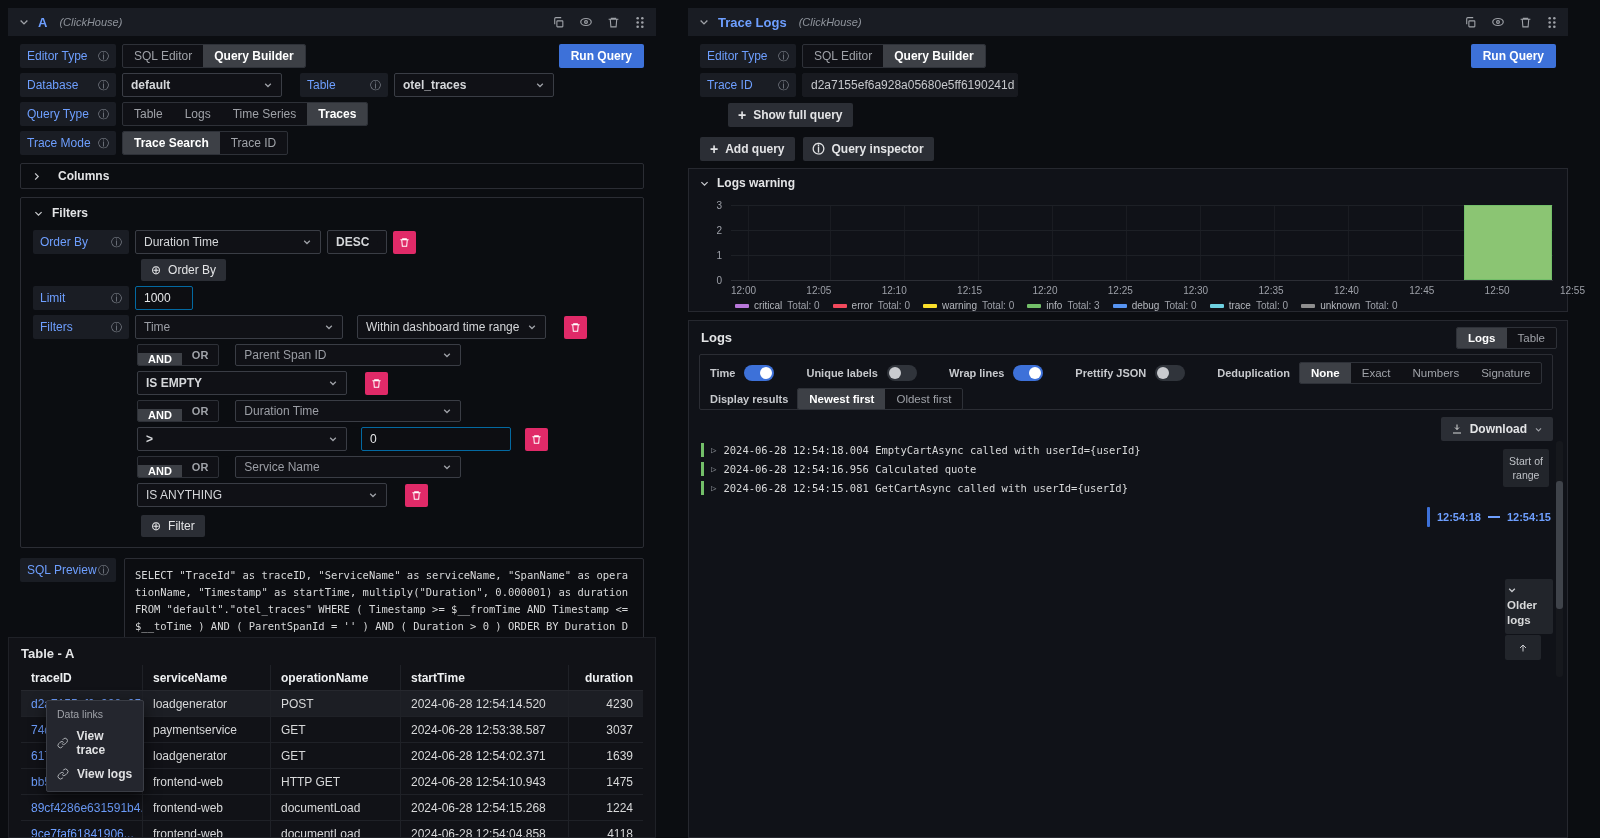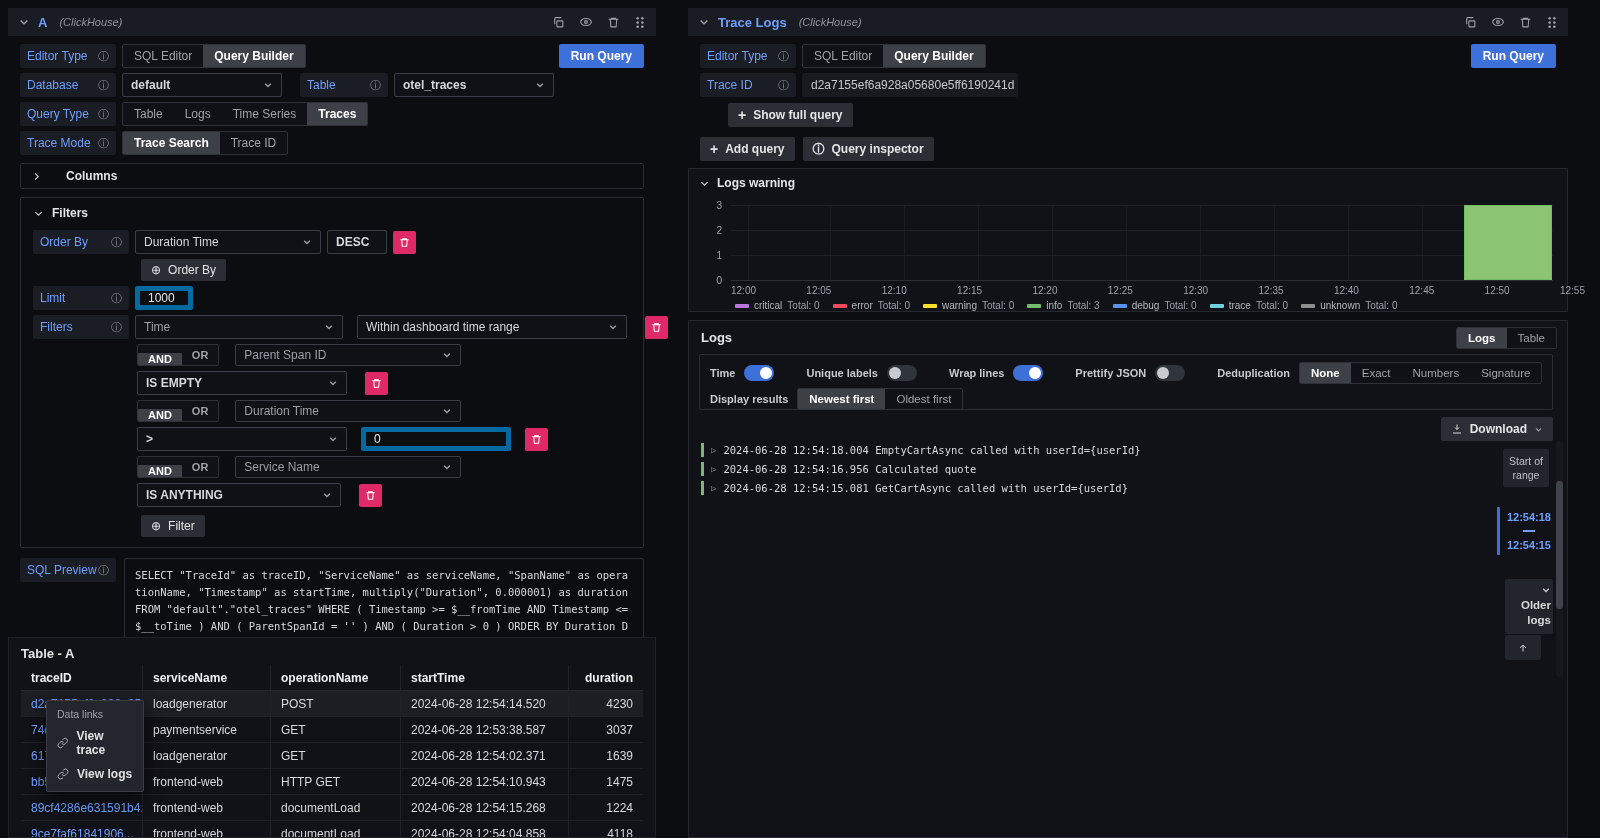--- a/index.html
+++ b/index.html
@@ -25,26 +25,26 @@
   .seg > span { display:flex; align-items:center; padding:0 11px; font-size:12px; color:#9fa2a8; white-space:nowrap; }
   .seg > span.sel { background:#3d4046; color:#fff; font-weight:bold; }
   .btn-primary { background:#3d71d9; color:#fff; font-size:12px; font-weight:600; height:24px;
     padding:0 12px; border-radius:2px; display:flex; align-items:center; white-space:nowrap; }
   .btn-sec { background:#2b2e35; color:#e3e4e6; font-size:12px; font-weight:600; height:24px;
     padding:0 10px; border-radius:2px; display:flex; align-items:center; gap:7px; white-space:nowrap; }
   .btn-sec.sm { height:22px; font-weight:500; }
   .select { display:flex; align-items:center; justify-content:space-between; height:24px; background:#101116;
     border:1px solid #3a3d45; border-radius:2px; padding:0 8px; font-size:12px; color:#d5d7da; flex:none; }
   .select.dim { color:#9b9ea5; }
-  .input { height:24px; background:#0d0e12; border:5px solid #0369a1; border-radius:2px; padding:0 8px;
+  .input { height:24px; background:#0d0e12; border:1px solid #0369a1; border-radius:2px; padding:0 8px;
     font-size:12px; color:#e6e7e9; display:flex; align-items:center; flex:none; }
   .del { width:23px; height:23px; background:#e02a68; border-radius:2px; display:flex; align-items:center;
     justify-content:center; flex:none; }
   .box { border:1px solid #2b2d34; border-radius:2px; }
-  .secrow { height:26px; display:flex; align-items:center; gap:24px; padding:0 10px; font-size:12px;
+  .secrow { height:26px; display:flex; align-items:center; gap:16px; padding:0 10px; font-size:12px;
     font-weight:bold; color:#e3e4e6; margin-top:8px; }
   .filtersbox { margin-top:8px; padding:8px 12px 10px 12px; }
   .boolseg { display:flex; height:22px; border:1px solid #2e3138; border-radius:2px; overflow:hidden; background:#101116; flex:none; }
   .boolseg span { display:flex; align-items:center; padding:0 10px; font-size:11px; color:#9fa2a8; font-weight:bold; }
   .boolseg span.sel { background:#3d4046; color:#fff;margin-top:8px; }
   .indent { margin-left:104px; }
   .sqlrow { display:flex; gap:8px; margin-top:10px; align-items:flex-start; }
   .sqlcode { flex:1; background:#0c0d11; border:1px solid #2b2d34; border-radius:2px;
     font-family:"DejaVu Sans Mono", monospace; font-size:10.5px; line-height:1.62; color:#d8d9da;
     padding:8px 10px; white-space:pre-wrap; word-break:break-all; }
@@ -102,25 +102,25 @@
   .seg.h22 > span { font-size:11.5px; }
   .dlbtn { position:absolute; right:14px; top:96px; }
   .loglines { position:absolute; left:12px; top:122px; right:90px; }
   .logline { display:flex; align-items:center; border-left:3px solid #73bf69; padding:1px 0 1px 7px;
     margin-bottom:5px; font-family:"DejaVu Sans Mono", monospace; font-size:10.5px; color:#d8d9da; white-space:nowrap; }
   .logcaret { color:#8e9298; margin-right:7px; font-size:9px; }
   .sorange { position:absolute; right:18px; top:128px; width:46px; background:#22252b; color:#bfc2c7;
     font-size:10.5px; text-align:center; padding:5px 1px; border-radius:2px; line-height:1.35; }
   .rangeblk { position:absolute; right:16px; top:186px; display:flex; gap:7px; }
   .rangeline { width:3px; background:#3d71d9; border-radius:1px; }
-  .rangetimes { display:flex; flex-direction:column; align-items:center; gap:7px; color:#6e9fff;
+  .rangetimes { display:flex; flex-direction:row; align-items:center; gap:7px; color:#6e9fff;
     font-size:11px; font-weight:600; padding:4px 0; }
   .rangedash { width:12px; height:2px; background:#6e9fff; }
   .olderlogs { position:absolute; right:14px; top:258px; width:48px; background:#22252b; border-radius:2px;
-    text-align:right; padding:5px 2px 7px 2px; color:#d8d9da; font-size:11.5px; font-weight:600; line-height:1.25; }
+    text-align:left; padding:5px 2px 7px 2px; color:#d8d9da; font-size:11.5px; font-weight:600; line-height:1.25; }
   .upbtn { position:absolute; right:26px; top:314px; width:36px; height:25px; background:#22252b; border-radius:2px;
     display:flex; align-items:center; justify-content:center; color:#c7c9cd; font-size:13px; }
   .scrollthumb { position:absolute; right:4px; top:160px; width:7px; height:128px; background:#3f434a; border-radius:3px; }
   .scrolltrack { position:absolute; right:4px; top:120px; width:7px; bottom:160px; background:#16181d; border-radius:3px; }
 </style>
 </head>
 <body>
 
 <div class="panel" style="left:8px;top:8px;width:648px;">
   <div class="phead">
@@ -280,21 +280,21 @@
         <span class="flabel">
             <span>Filters</span>
             <span class="info">ⓘ</span>
           </span>
         <span class="select dim" style="width:208px;">
             <span>Time</span>
             <svg width="10" height="10" viewBox="0 0 16 16" fill="none" stroke="#9fa2a8" stroke-width="2">
               <path d="M3.5 6l4.5 4.5L12.5 6"></path>
             </svg>
           </span>
-        <span class="select" style="width:270px;margin-left:8px;">
+        <span class="select" style="width:189px;margin-left:8px;">
             <span>Within dashboard time range</span>
             <svg width="10" height="10" viewBox="0 0 16 16" fill="none" stroke="#9fa2a8" stroke-width="2">
               <path d="M3.5 6l4.5 4.5L12.5 6"></path>
             </svg>
           </span>
         <span class="del" style="margin-left:12px;">
             <svg width="11" height="11" viewBox="0 0 24 24" fill="none" stroke="#fff" stroke-width="2.2">
               <path d="M3 6h18M8 6V4h8v2M6 6l1.2 14h9.6L18 6"></path>
             </svg>
           </span>
@@ -359,21 +359,21 @@
             <span>OR</span>
           </span>
         <span class="select dim" style="width:226px;margin-left:10px;height:22px;">
             <span>Service Name</span>
             <svg width="10" height="10" viewBox="0 0 16 16" fill="none" stroke="#9fa2a8" stroke-width="2">
               <path d="M3.5 6l4.5 4.5L12.5 6"></path>
             </svg>
           </span>
       </div>
       <div class="frow indent">
-        <span class="select" style="width:204px;font-weight:700;">
+        <span class="select" style="width:250px;font-weight:400;">
             <span>IS ANYTHING</span>
             <svg width="10" height="10" viewBox="0 0 16 16" fill="none" stroke="#9fa2a8" stroke-width="2">
               <path d="M3.5 6l4.5 4.5L12.5 6"></path>
             </svg>
           </span>
         <span class="del" style="margin-left:12px;">
             <svg width="11" height="11" viewBox="0 0 24 24" fill="none" stroke="#fff" stroke-width="2.2">
               <path d="M3 6h18M8 6V4h8v2M6 6l1.2 14h9.6L18 6"></path>
             </svg>
           </span>

